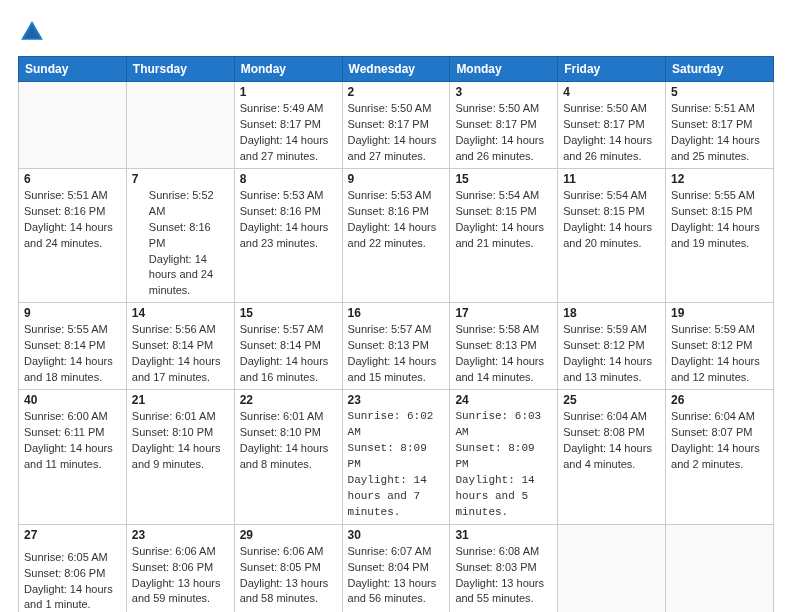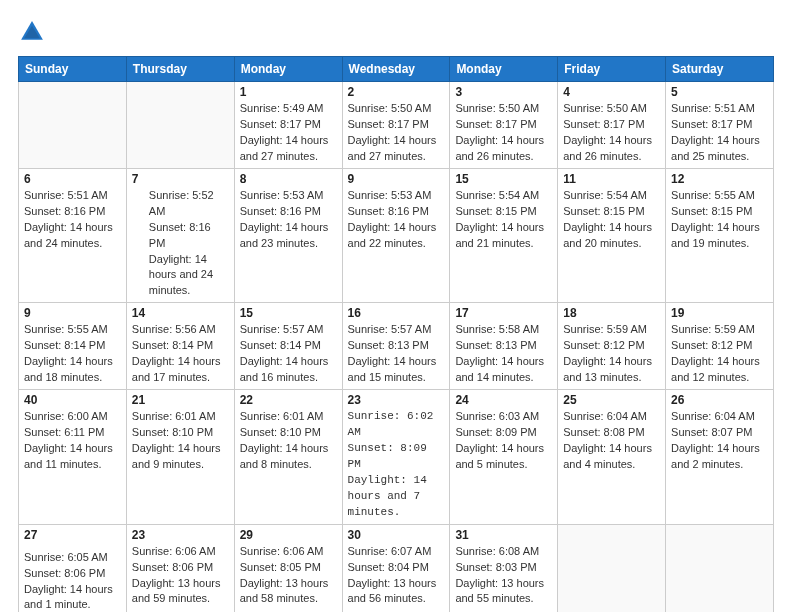--- a/index.html
+++ b/index.html
@@ -270,21 +270,21 @@
 Daylight: 14 hours and 8 minutes.</div>
           </td>
           <td>
             <span class="day-number">23</span>
             <div class="cell-info" style="white-space: pre-line; font-family: Liberation Mono, monospace;">Sunrise: 6:02 AM
 Sunset: 8:09 PM
 Daylight: 14 hours and 7 minutes.</div>
           </td>
           <td>
             <span class="day-number">24</span>
-            <div class="cell-info" style="white-space: pre-line;">Sunrise: 6:03 AM
+            <div class="cell-info" style="white-space: pre-line; font-family: Liberation Mono, monospace;">Sunrise: 6:03 AM
 Sunset: 8:09 PM
 Daylight: 14 hours and 5 minutes.</div>
           </td>
           <td>
             <span class="day-number">25</span>
             <div class="cell-info" style="white-space: pre-line;">Sunrise: 6:04 AM
 Sunset: 8:08 PM
 Daylight: 14 hours and 4 minutes.</div>
           </td>
           <td>

